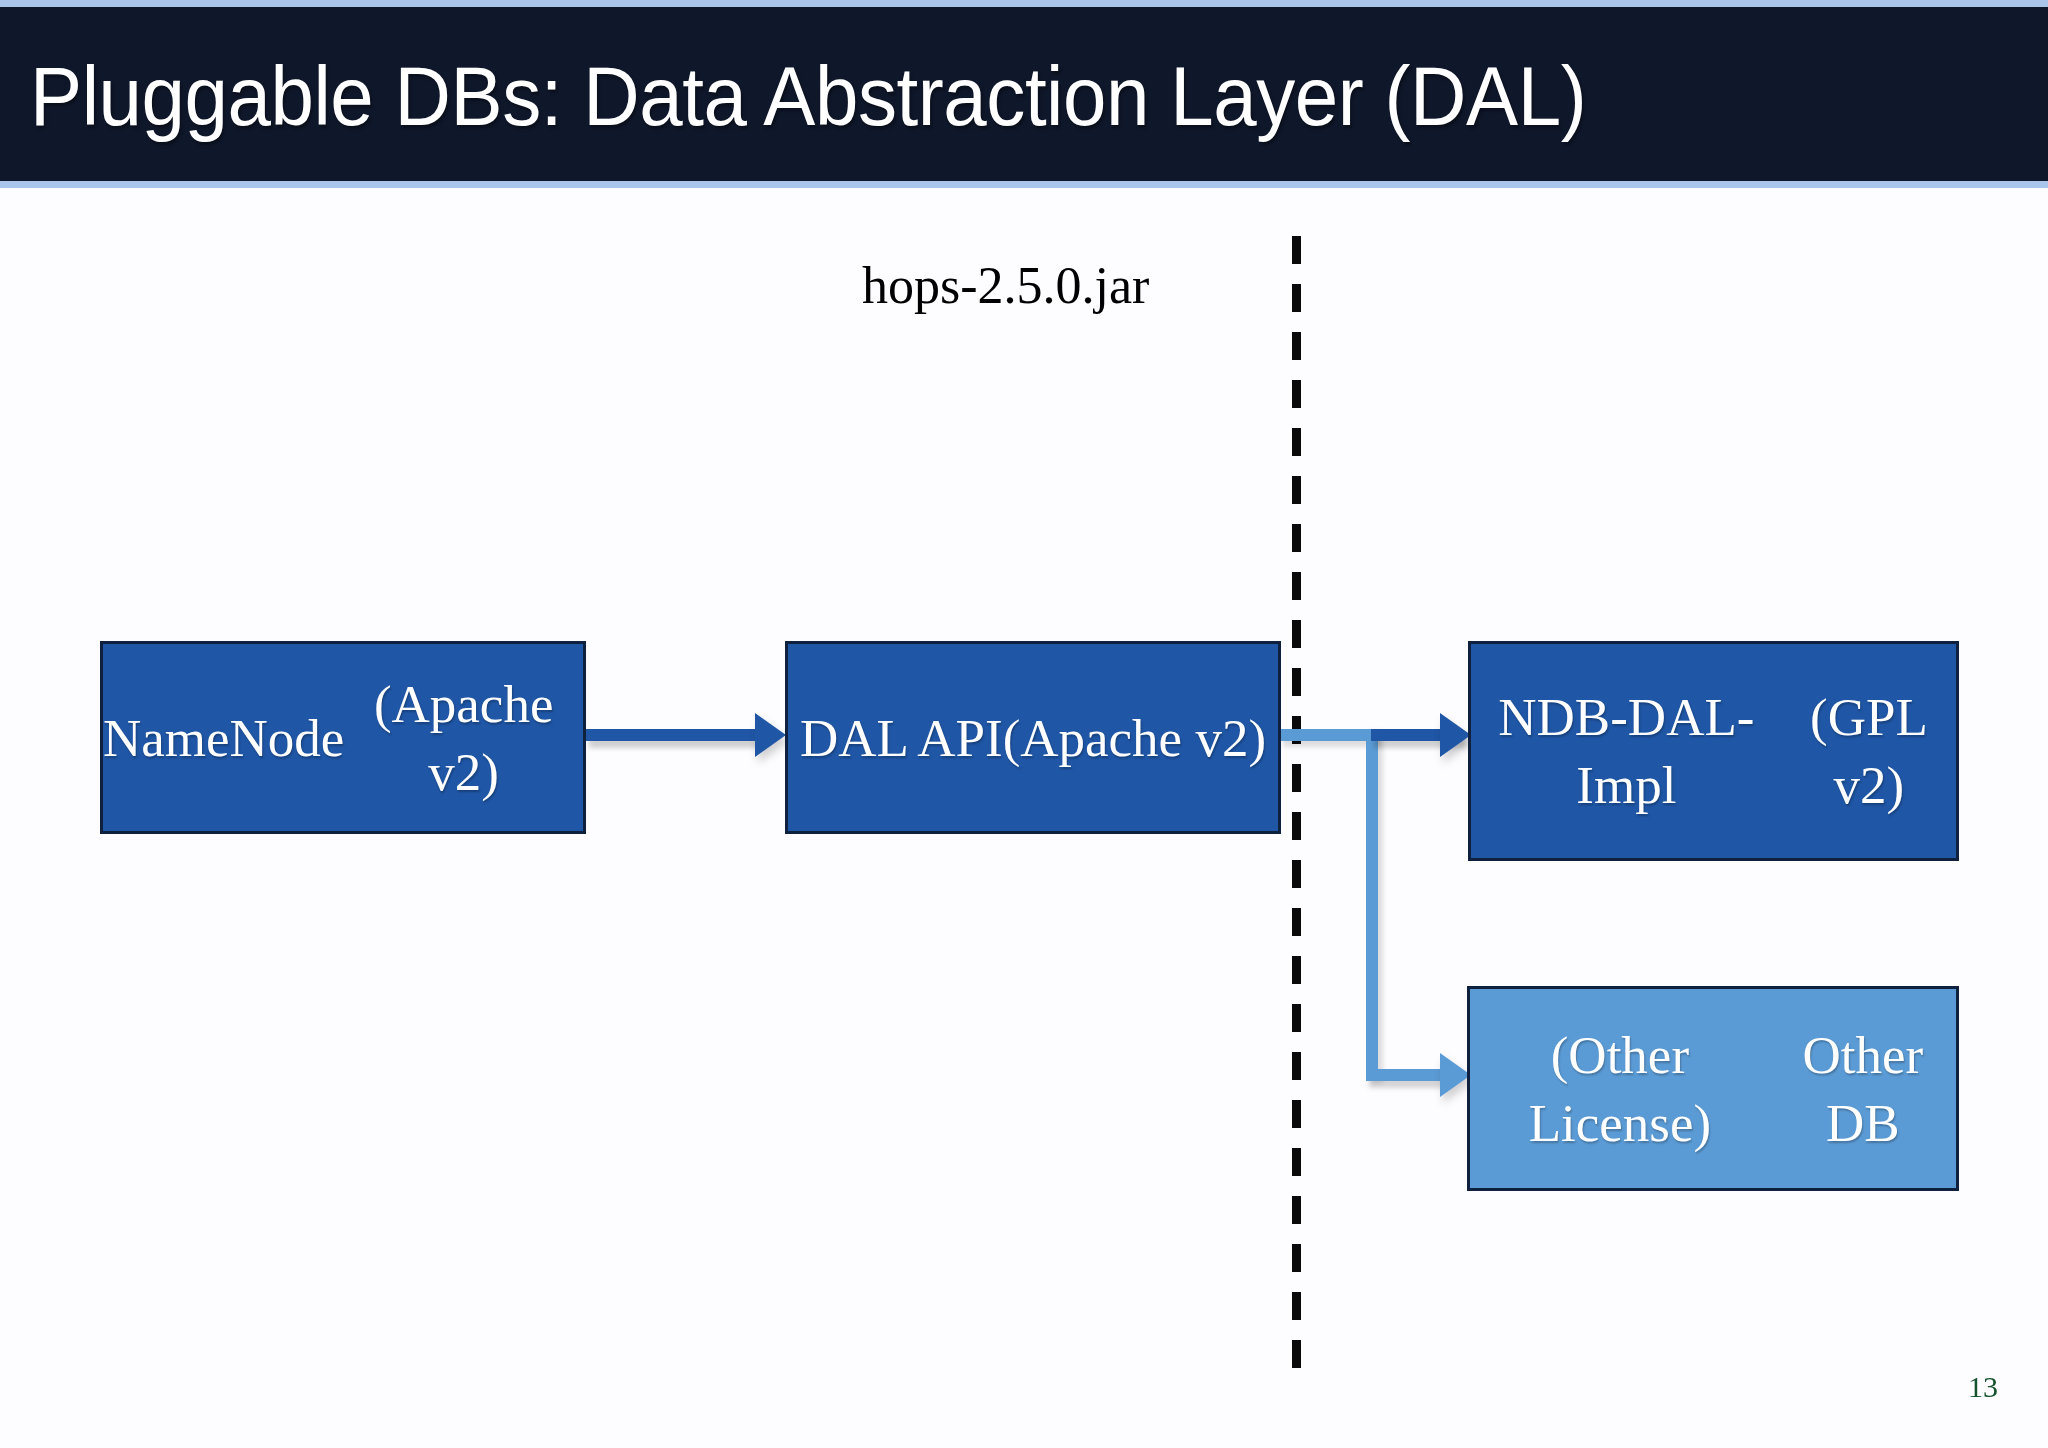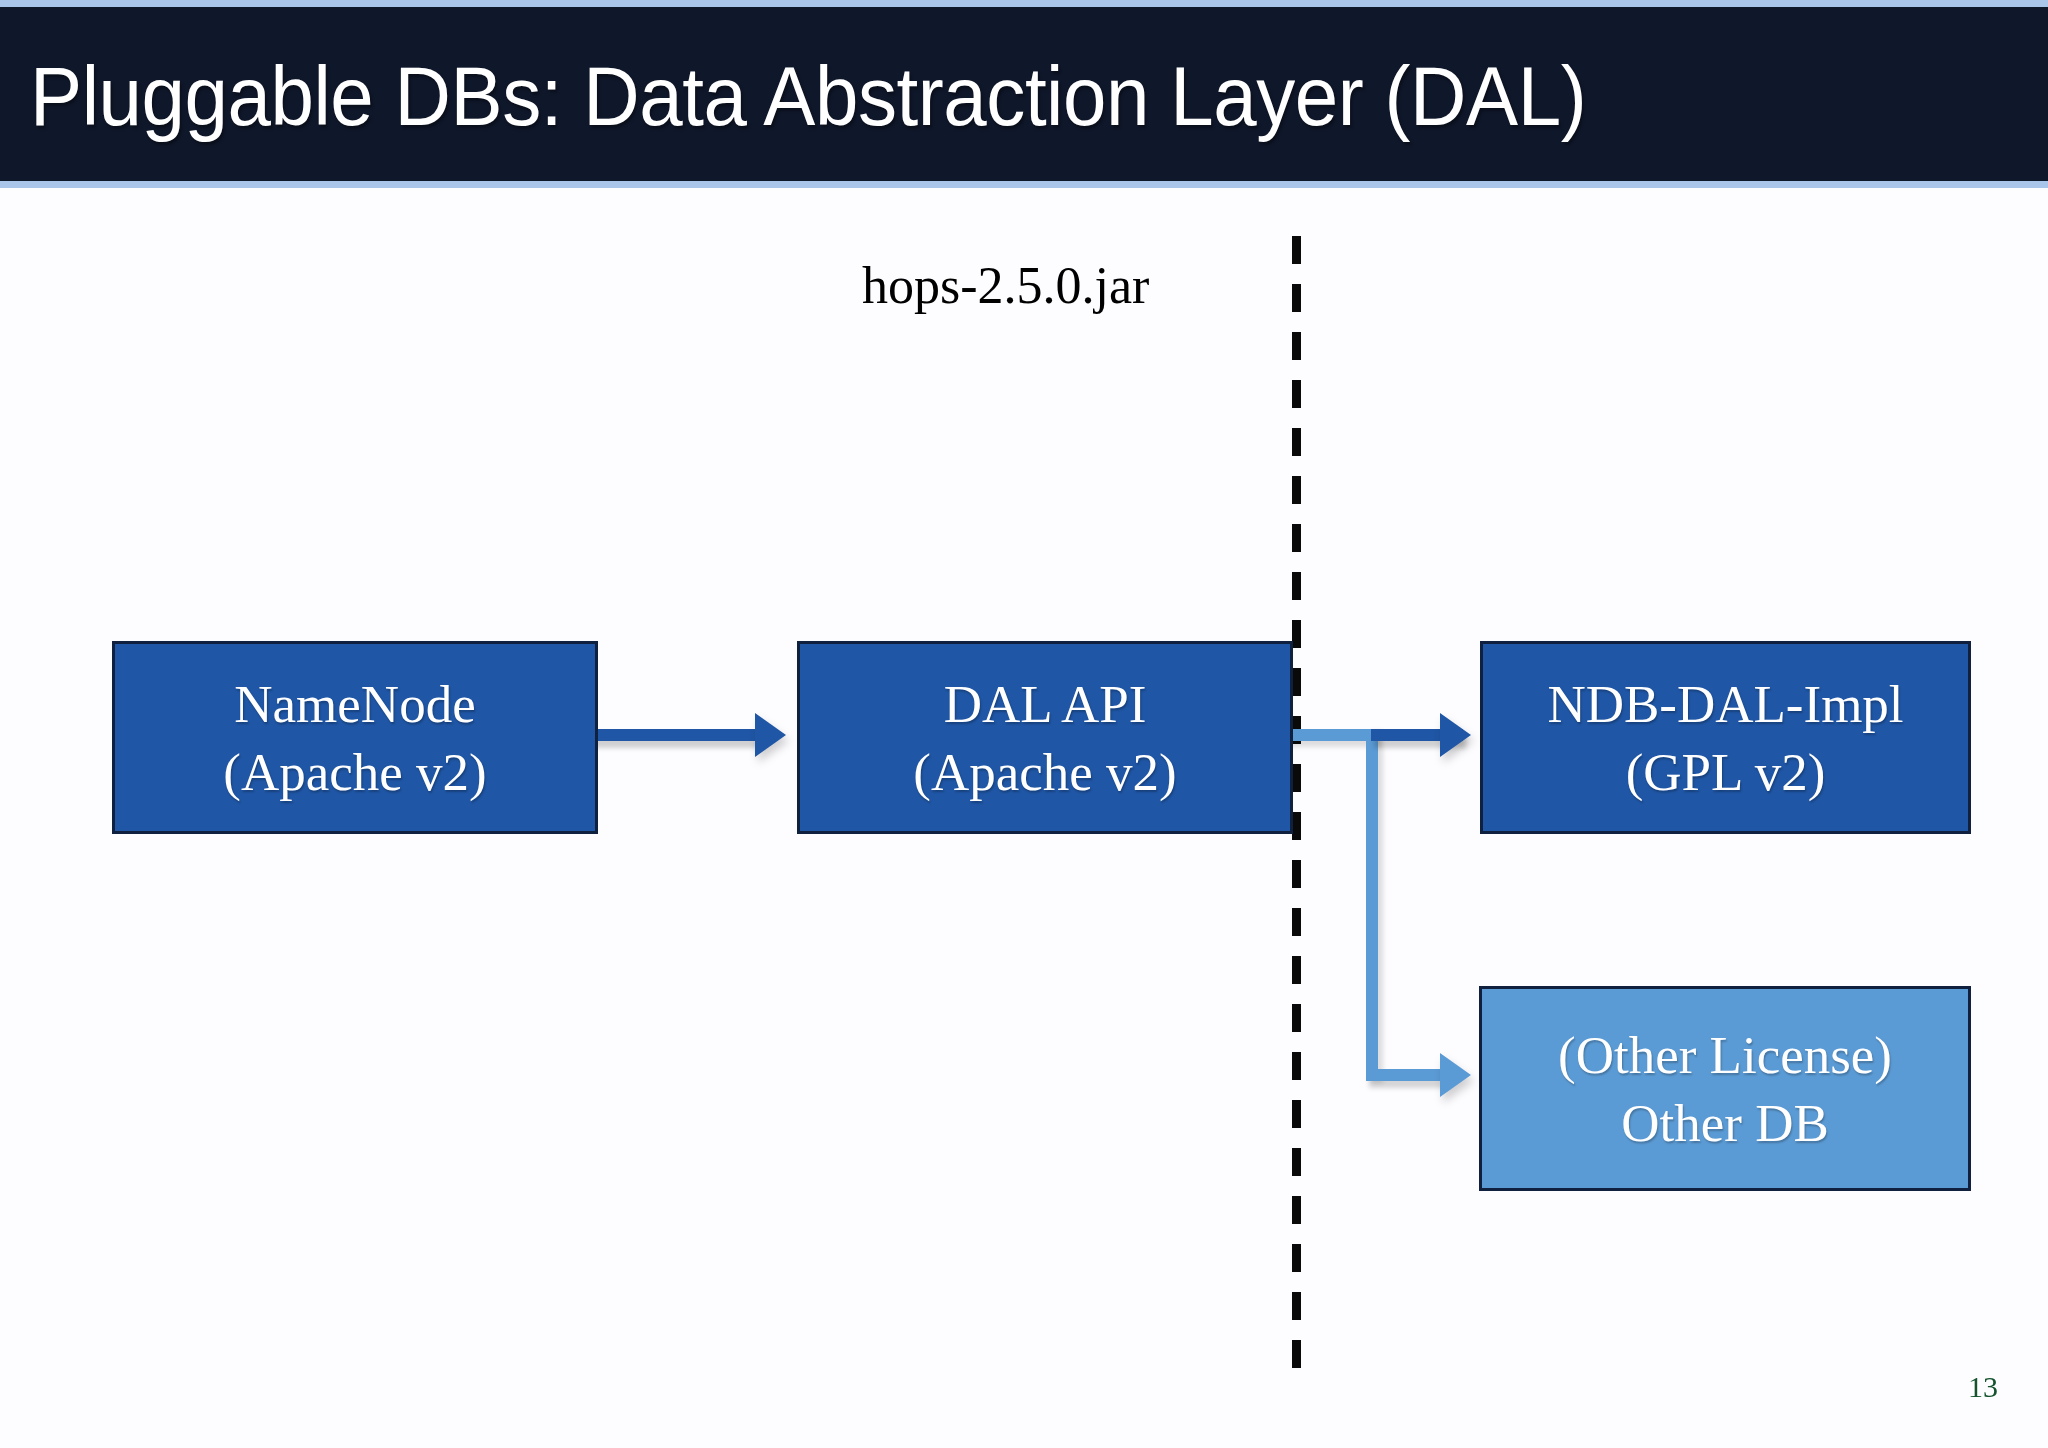--- a/index.html
+++ b/index.html
@@ -73,37 +73,36 @@
     background-size: 9px 48px;
     background-repeat: repeat-y;
   }
 
   
   .box {
     position: absolute;
     box-sizing: border-box;
     border: 3px solid #10213f;
     display: flex;
-    flex-direction: column;
+    flex-direction: row;
     align-items: center;
     justify-content: center;
     color: #ffffff;
     font-family: "Liberation Serif", "DejaVu Serif", serif;
     font-size: 53px;
     line-height: 68px;
     text-align: center;
     text-shadow: 1px 2px 2px rgba(0,0,0,0.25);
-    margin-left: 12px;
   }
   .box.dark  { background: #1f56a5; }
   .box.light { background: #5b9bd5; }
 
   #box-namenode { left: 100px;  top: 641px; width: 486px; height: 193px; }
   #box-dalapi   { left: 785px;  top: 641px; width: 496px; height: 193px; }
-  #box-ndbdal   { left: 1468px; top: 641px; width: 491px; height: 193px; }
+  #box-ndbdal   { left: 1468px; top: 641px; width: 491px; height: 220px; }
   #box-otherdb  { left: 1467px; top: 986px; width: 492px; height: 205px; }
 
   .box-line { display: block; }
 
   
   .conn { position: absolute; }
 
   
   #arrow-nn-dal-shaft {
     left: 586px; top: 729px; width: 175px; height: 12px;

